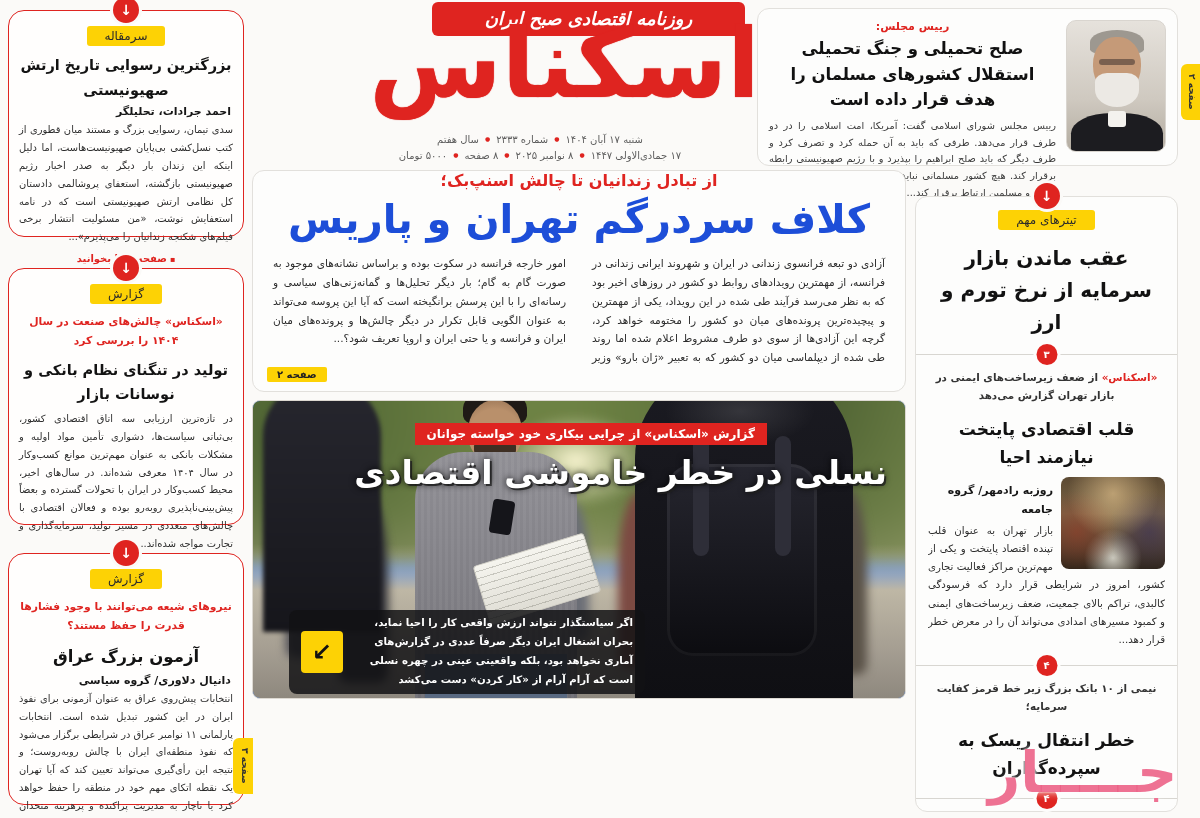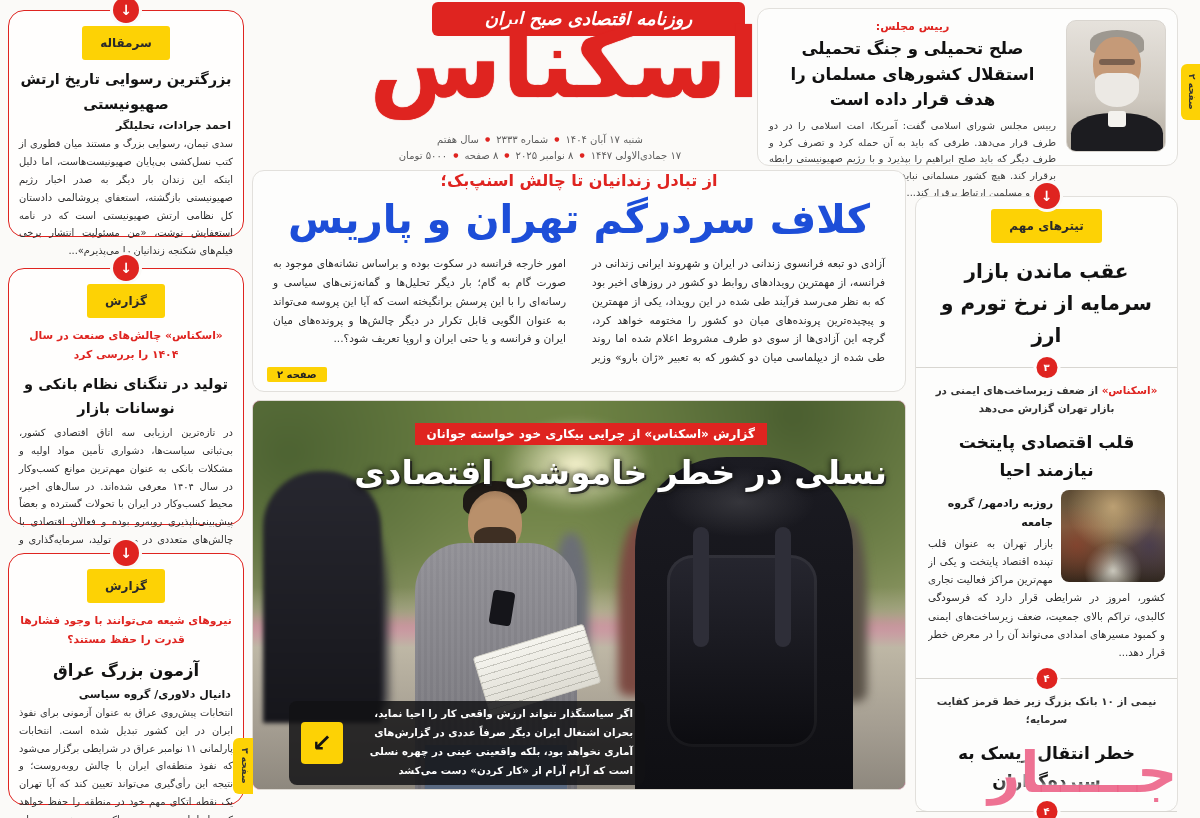--- a/index.html
+++ b/index.html
@@ -12,22 +12,22 @@
              border-radius:6px; font-size:18px; font-weight:bold; font-style:italic; text-align:center; line-height:34px; }
   .logo { position:absolute; left:298px; top:4px; width:462px; height:124px; color:#df2420;
           font-size:96px; font-weight:900; text-align:right; line-height:120px; letter-spacing:-3px;
           text-shadow:0 0 1px #df2420; }
   .dateline { position:absolute; left:330px; width:420px; text-align:center; font-size:10px; color:#5d5d5d; }
   .dl1 { top:134px; } .dl2 { top:150px; }
   .dl-seg + .dl-seg::before { content:"●"; color:#df2420; font-size:6px; vertical-align:2px; margin:0 6px; }
 
   
   .cardborder { background:#fdfdfc; border:1px solid #e2e0dc; border-radius:12px; }
-  .badge-y { display:inline-block; background:#fdd205; color:#2a2a2a; font-weight:bold; font-size:12px;
-             padding:10px 18px; border-radius:3px; }
+  .badge-y { display:inline-block; background:#fdd205; color:#2a2a2a; font-weight:normal; font-size:12px;
+             padding:3px 18px; border-radius:3px; }
   .arrow-circ { position:absolute; top:-14px; left:50%; transform:translateX(-50%); width:26px; height:26px;
                 border-radius:50%; background:#df2420; color:#fff; font-size:14px; font-weight:bold;
                 display:flex; align-items:center; justify-content:center; box-shadow:0 0 0 3px #fbfaf8; z-index:4; }
   .vtab { position:absolute; background:#fdd205; color:#333; font-size:9px; font-weight:bold;
           writing-mode:vertical-rl; text-align:center; padding:5px 3px; border-radius:6px 0 0 6px; z-index:6; }
   .kick-red { color:#df2420; font-weight:bold; }
   .read-more { color:#df2420; font-weight:bold; font-size:10px; margin-top:7px; text-align:center; }
   .read-more::before { content:"▪ "; font-size:8px; }
 
   
@@ -48,22 +48,22 @@
 
   
   .mainbox { position:absolute; left:252px; top:170px; width:654px; height:222px; }
   .ms-kicker { text-align:center; font-size:16px; }
   .ms-title { text-align:center; font-size:40px; font-weight:900; color:#1d4ed8; letter-spacing:-1px; margin-top:6px; }
   .ms-body { columns:2; column-gap:26px; text-align:justify; font-size:10.6px; line-height:1.78; color:#2c2c2c; margin:12px 20px 0; }
   .ptag { position:absolute; left:14px; bottom:9px; background:#fdd205; font-size:10px; font-weight:bold;
           color:#222; padding:2px 10px; border-radius:2px; }
 
   
-  .photo { position:absolute; left:252px; top:400px; width:654px; height:390px; border-radius:8px; overflow:hidden;
-           background:#ec4899; border:1px solid #ddd9d2; }
+  .photo { position:absolute; left:252px; top:400px; width:654px; height:299px; border-radius:8px; overflow:hidden;
+           background:#3b82f6; border:1px solid #ddd9d2; }
   .ph-trees { position:absolute; left:-20px; top:-20px; right:-20px; height:62%;
       background:
         radial-gradient(circle at 8% 30%, rgba(74,96,48,.95), transparent 45%),
         radial-gradient(circle at 30% 12%, rgba(122,143,74,.95), transparent 50%),
         radial-gradient(circle at 55% 25%, rgba(96,117,60,.9), transparent 45%),
         radial-gradient(circle at 80% 15%, rgba(70,90,45,.95), transparent 50%),
         radial-gradient(circle at 95% 40%, rgba(140,158,90,.85), transparent 40%),
         linear-gradient(180deg,#718549,#97a06b 70%,#beb795 100%);
       filter:blur(7px); }
   .ph-light { position:absolute; left:38%; top:4%; width:150px; height:95px;

